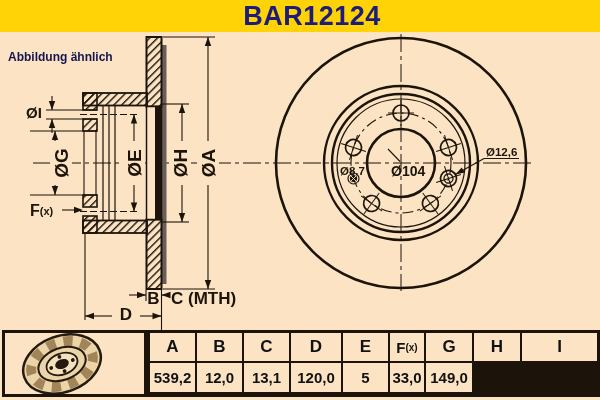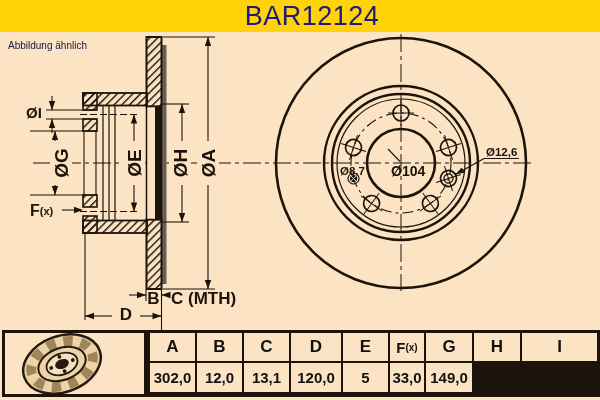--- a/index.html
+++ b/index.html
@@ -1,22 +1,22 @@
 <!DOCTYPE html>
 <html><head>
 <meta charset="utf-8">
 <style>
   html,body{margin:0;padding:0;}
   body{width:600px;height:400px;overflow:hidden;background:#fbe3c3;
        font-family:"Liberation Sans",sans-serif;}
   .stage{position:relative;width:600px;height:400px;background:#fbe3c3;}
   .titlebar{position:absolute;left:0;top:0;width:600px;height:32px;background:#ffd305;
             display:flex;align-items:center;justify-content:center;}
-  .title{color:#1c1c7c;font-size:27px;font-weight:normal;letter-spacing:.5px;transform:translateX(12px);}
-  .note{position:absolute;left:8px;top:39px;color:#15154e;font-size:10px;font-weight:normal;line-height:13px;}
+  .title{color:#1c1c7c;font-size:27px;font-weight:bold;letter-spacing:.5px;transform:translateX(12px);}
+  .note{position:absolute;left:8px;top:51px;color:#15154e;font-size:12px;font-weight:bold;line-height:13px;}
   svg.drawing{position:absolute;left:0;top:0;}
   svg text{font-family:"Liberation Sans",sans-serif;font-weight:bold;fill:#1c140a;}
   .iconbox{position:absolute;left:2px;top:330px;width:139px;height:61px;border:3px solid #1c140a;
            background:#fbe3c3;}
   .dimtable{position:absolute;left:147px;top:330px;width:447px;height:61px;border:3px solid #1c140a;
             background:#1c140a;display:grid;grid-template-columns:45px 45px 45px 50px 45px 34px 46px 46px 75px;
             grid-template-rows:28px 29px;gap:2px;}
   .dimtable .cell{background:#fbe3c3;display:flex;align-items:center;justify-content:center;
                   color:#111;font-weight:bold;}
   .dimtable .hdr{font-size:17px;}
@@ -228,21 +228,21 @@
     <div class="cell hdr">D</div>
     <div class="cell hdr">E</div>
     <div class="cell hdr" style="font-size:15px;">
         <span>F</span>
         <span class="sub">(x)</span>
       </div>
     <div class="cell hdr">G</div>
     <div class="cell hdr">H</div>
     <div class="cell hdr">I</div>
 
-    <div class="cell val">302,0</div>
+    <div class="cell val">539,2</div>
     <div class="cell val">12,0</div>
     <div class="cell val">13,1</div>
     <div class="cell val">120,0</div>
     <div class="cell val">5</div>
     <div class="cell val">33,0</div>
     <div class="cell val">149,0</div>
   </div>
 
 </div>
 

